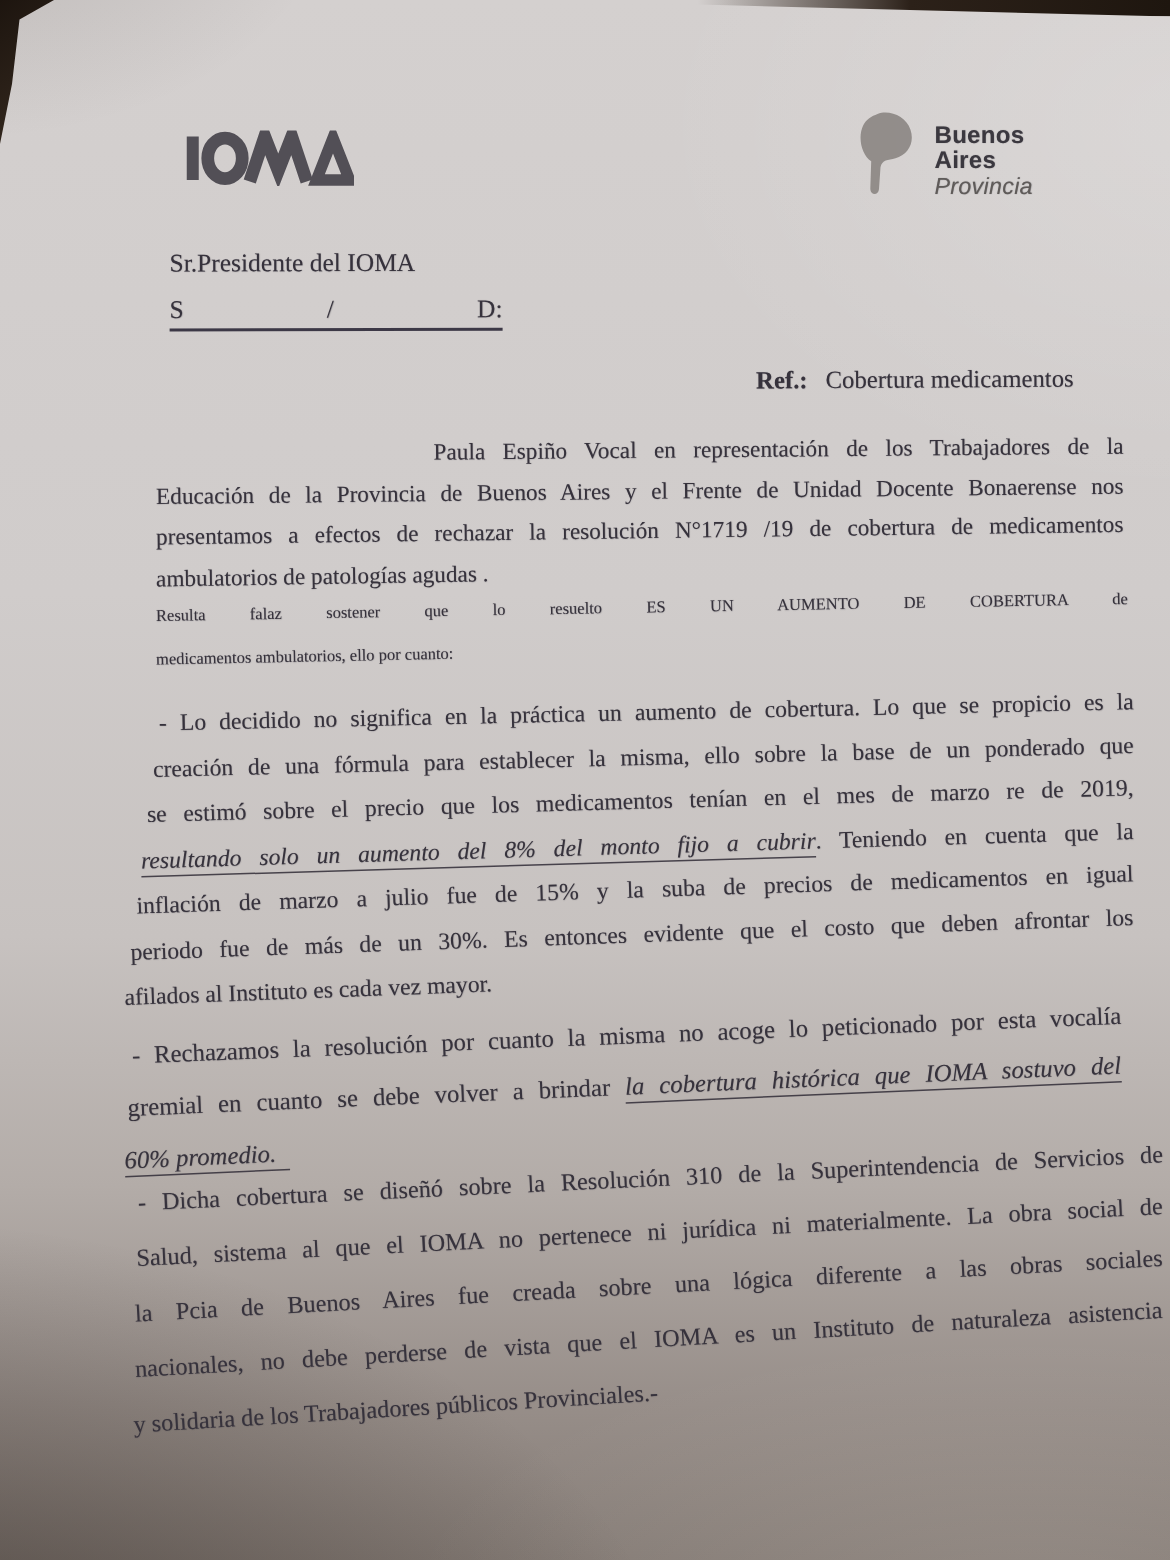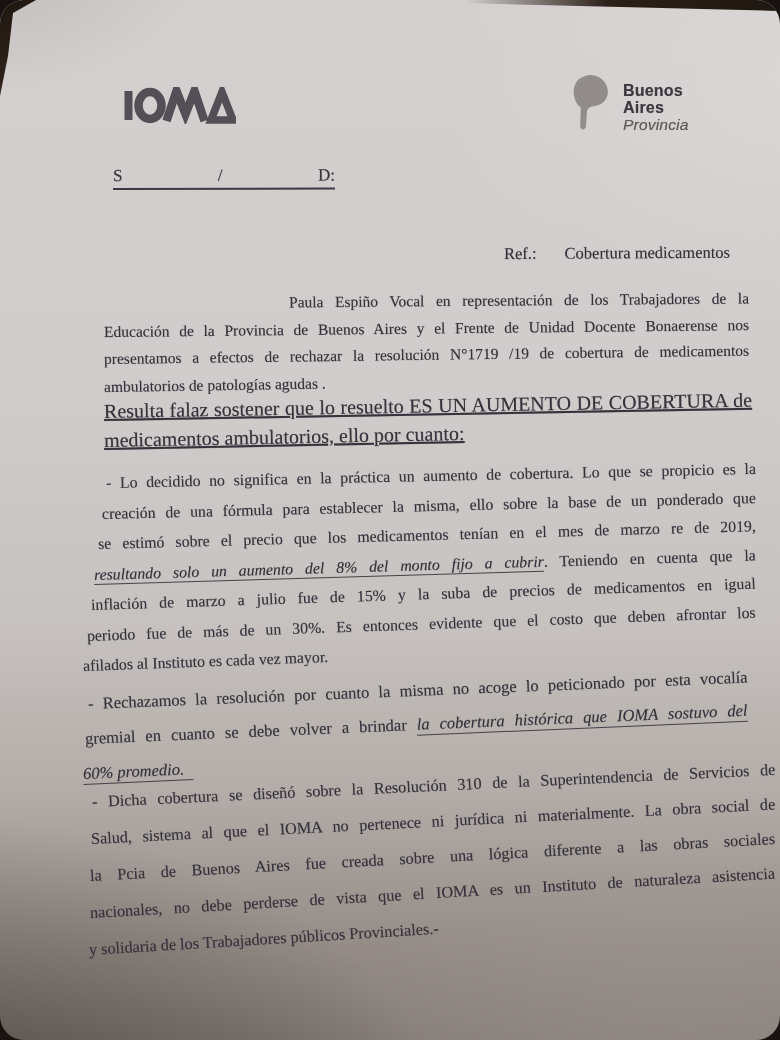--- a/index.html
+++ b/index.html
@@ -7,21 +7,20 @@
   .page {
     position:relative; width:780px; height:1040px; overflow:hidden;
     font-family:"Liberation Serif", serif;
     color:#36323c;
     background:
       radial-gradient(ellipse 620px 420px at 103% 8%, rgba(255,255,255,0.16), rgba(255,255,255,0) 60%),
       radial-gradient(ellipse 420px 260px at -4% -6%, rgba(40,32,26,0.14), rgba(40,32,26,0) 60%),
       radial-gradient(ellipse 880px 560px at -12% 112%, rgba(28,20,16,0.52), rgba(28,20,16,0) 63%),
       radial-gradient(ellipse 700px 300px at 88% 103%, rgba(255,246,238,0.12), rgba(255,246,238,0) 60%),
       linear-gradient(to bottom, #d4d0cf 0%, #d0cccb 38%, #c7c2c0 60%, #b3aca8 76%, #978e89 90%, #847b75 100%);
-    border-radius: 24px;
   }
 
   
   .edge-tl {
     position:absolute; top:0; left:0; width:50px; height:100px;
     background:linear-gradient(140deg, #1d150f, #3a2d22);
     clip-path:polygon(0 0, 36px 0, 13px 13px, 8px 56px, 0 96px);
   }
   .edge-tr {
     position:absolute; top:0; right:0; width:315px; height:11px;
@@ -42,38 +41,38 @@
   .recipient .r-line { height:31px; line-height:31px; }
   .sd-line {
     display:flex; justify-content:space-between; width:222px;
     height:24px; line-height:24px; margin-top:4px;
     border-bottom:2px solid #3c3846;
   }
 
   
   .ref-line { position:absolute; left:504px; top:244px; font-size:16.5px; white-space:nowrap;
               transform:rotate(-0.35deg); transform-origin:0 50%; }
-  .ref-label { font-weight:normal; margin-right:28px; }
+  .ref-label { font-weight:bold; margin-right:12px; }
 
   
   .para { position:absolute; }
   .line {
     position:relative; box-sizing:border-box;
     height:var(--lh); line-height:var(--lh);
     text-align:justify; text-align-last:justify;
     white-space:nowrap; overflow:visible;
     transform-origin:0 50%;
     transform:rotate(var(--r,0deg));
     margin-left:var(--ml,0px);
   }
   .line--end { text-align-last:left; }
 
   #p-intro  { left:104px; top:278px; width:645px; font-size:15.5px;margin-top:12px; --lh:27.5px; }
   #p-intro .indent { padding-left:185px; }
-  #p-claim  { left:104px; top:397px; width:648px; font-size:20px;text-decoration:underline;   --lh:29px; }
+  #p-claim  { left:104px; top:397px; width:648px; font-size:11px;   --lh:29px; }
   #p-point1 { left:106px; top:468px; width:650px; font-size:15.8px; --lh:30.5px; }
   #p-point2 { left:88px;  top:686px; width:660px; font-size:16.5px; --lh:35px; }
   #p-point3 { left:92px;  top:784px; width:684px; font-size:16.2px; --lh:37px; }
 
   .iu { font-style:italic; border-bottom:1.8px solid rgba(52,48,58,0.88); padding-bottom:1px; }
   .iu--tail { padding-right:9px; }
 
   .page, .line, .recipient, .ref-line {
     text-shadow:0.2px 0.2px 0.7px rgba(54,50,60,0.45);
   }
@@ -102,20 +101,21 @@
       <path fill="#8d8885" d="M15,2 C23,-1 34,3.5 37,12.5 C40,21.5 35,29.5 27,31.5 C22,32.8 18,32.4 17,37.5 L16,52 C15.7,56.5 10.4,56.5 10.2,52 L10.8,33.5 C4.5,29.5 1.5,17.5 5.5,9.5 C7.5,5.5 11,3.5 15,2 Z"></path>
     </svg>
     <div class="ba-text">
       <div class="b1">Buenos</div>
       <div class="b2">Aires</div>
       <div class="b3">Provincia</div>
     </div>
   </div>
 
   <div class="recipient">
+    <div class="r-line">Sr.Presidente del IOMA</div>
     <div class="sd-line">
       <span>S</span>
       <span>/</span>
       <span>D:</span>
     </div>
   </div>
 
   <div class="ref-line">
     <span class="ref-label">Ref.:</span><span>Cobertura medicamentos</span>
   </div>

